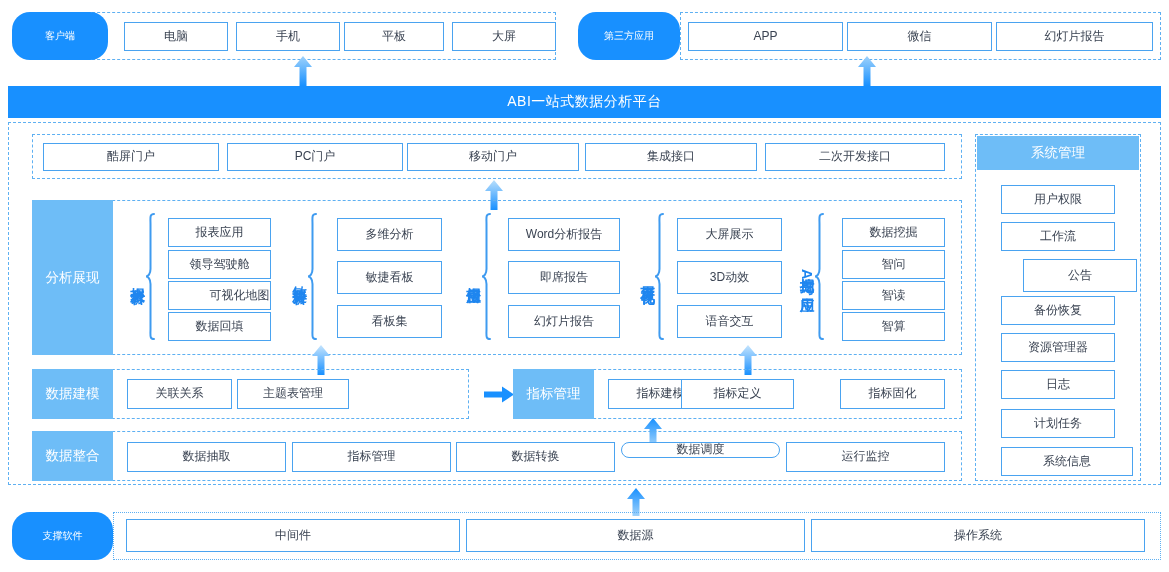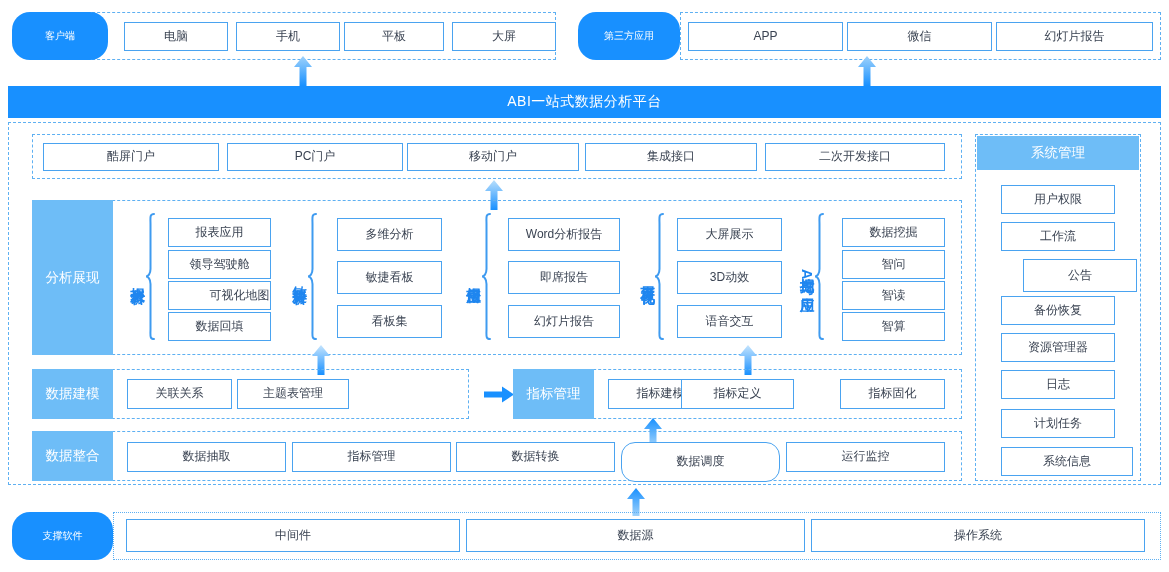--- a/index.html
+++ b/index.html
@@ -246,21 +246,21 @@
     </linearGradient>
       </defs>
     <path d="M11 0 L20 11 L14.5 11 L14.5 28 L7.5 28 L7.5 11 L2 11 Z" fill="url(#gu6)"></path>
   </svg>
 
   <div class="abs dashed" style="left:32px; top:431px; width:930px; height:50px;"></div>
   <div class="abs soft-label" style="left:32px; top:431px; width:81px; height:50px;">数据整合</div>
   <div class="abs node" style="left:127px; top:442px; width:159px; height:30px;">数据抽取</div>
   <div class="abs node" style="left:292px; top:442px; width:159px; height:30px;">指标管理</div>
   <div class="abs node" style="left:456px; top:442px; width:159px; height:30px;">数据转换</div>
-  <div class="abs node" style="left:621px; top:442px; width:159px; height:40px;border-radius:14px;">数据调度</div>
+  <div class="abs node" style="left:621px; top:442px; width:159px; height:16px;border-radius:14px;">数据调度</div>
   <div class="abs node" style="left:786px; top:442px; width:159px; height:30px;">运行监控</div>
 
   <div class="abs dashed" style="left:975px; top:134px; width:166px; height:347px;"></div>
   <div class="abs soft-label" style="left:977px; top:136px; width:162px; height:34px;">系统管理</div>
 
   <div class="abs node" style="left:1001px; top:185px; width:114px; height:29px;">用户权限</div>
   <div class="abs node" style="left:1001px; top:222px; width:114px; height:29px;">工作流</div>
   <div class="abs node" style="left:983px; top:259px; width:114px; height:33px;margin-left:40px;">公告</div>
   <div class="abs node" style="left:1001px; top:296px; width:114px; height:29px;">备份恢复</div>
   <div class="abs node" style="left:1001px; top:333px; width:114px; height:29px;">资源管理器</div>

